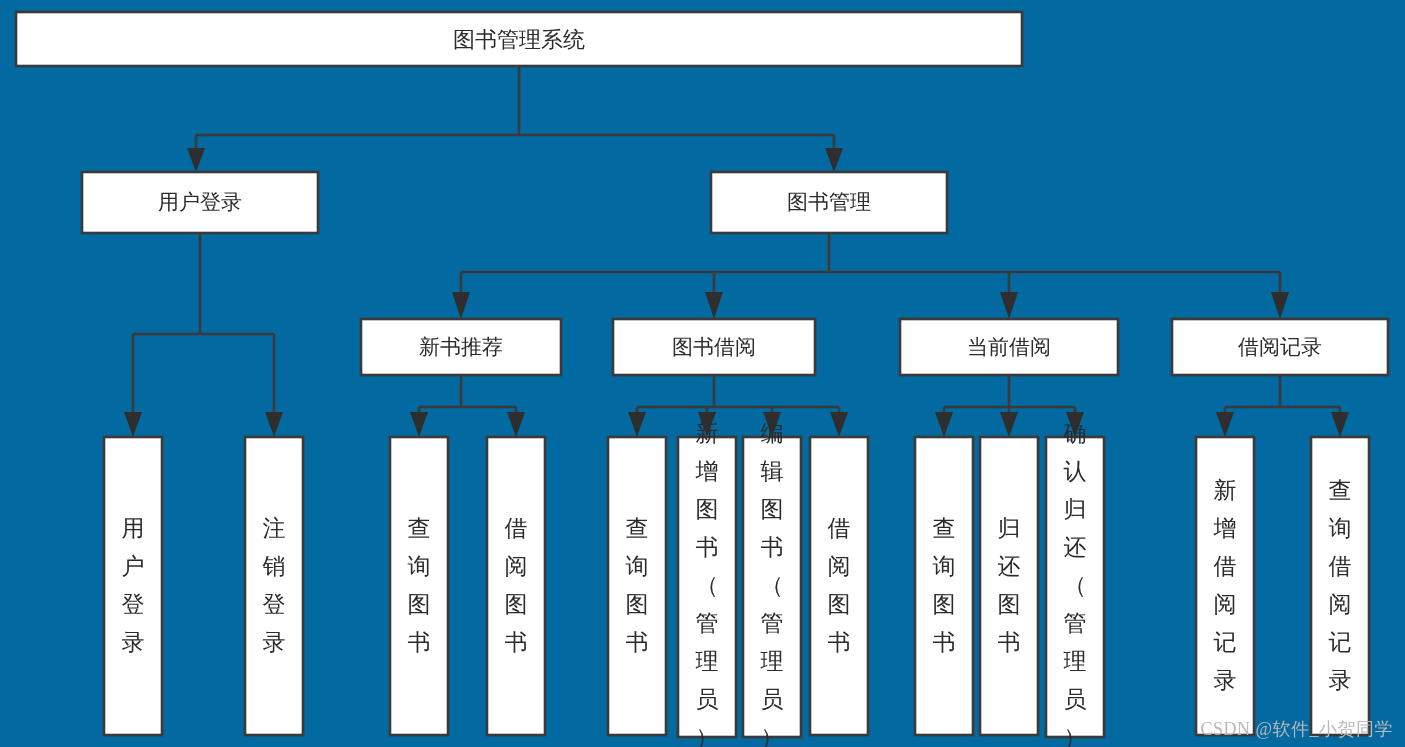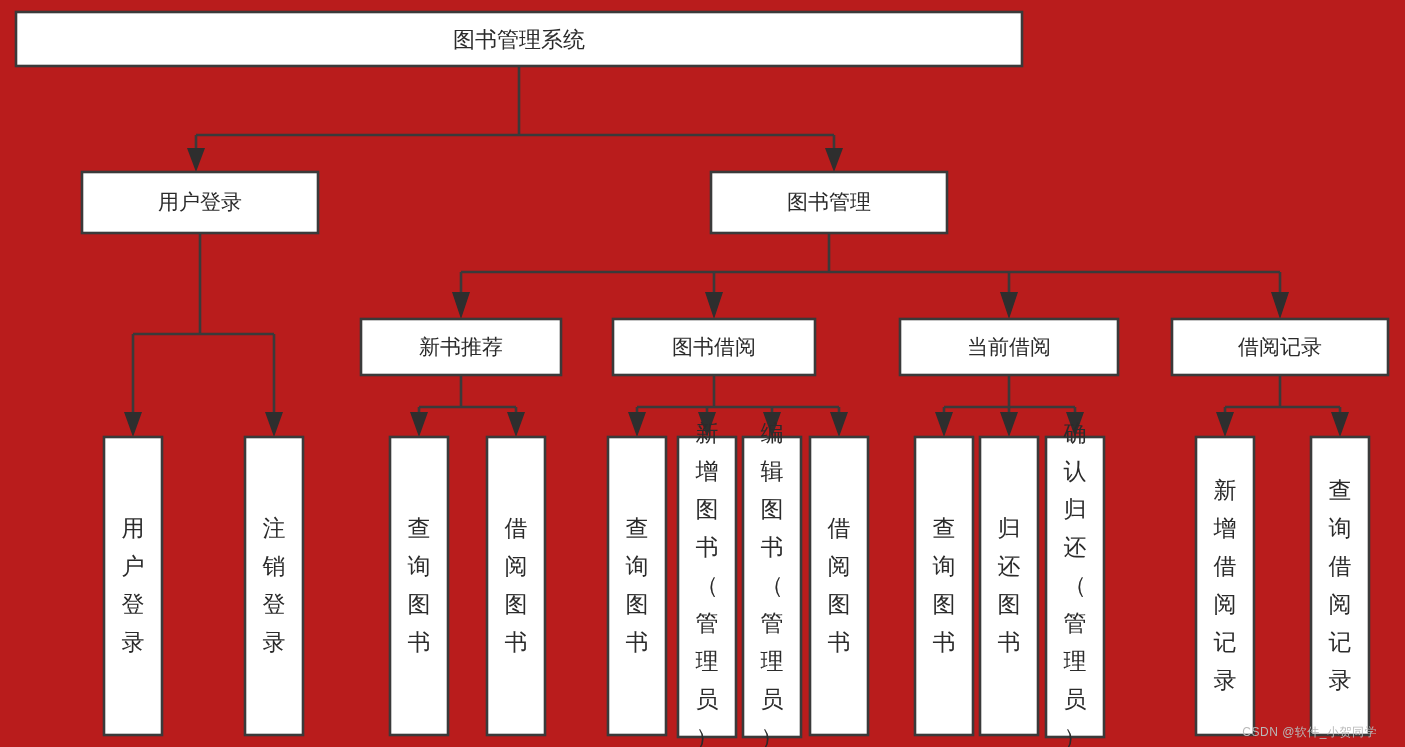--- a/index.html
+++ b/index.html
@@ -11,21 +11,21 @@
     width: 1405px;
     height: 747px;
     font-family: "DejaVu Sans", "Liberation Sans", sans-serif;
     overflow: hidden;
     position: relative;
   }
   #diagram-root {
     position: relative;
     width: 1405px;
     height: 747px;
-    background: #b91c1c;
+    background: #0369a1;
   }
   svg.diagram {
     position: absolute;
     top: 0;
     left: 0;
     width: 1405px;
     height: 747px;
     display: block;
   }
   .node-box {
@@ -54,24 +54,24 @@
     font-size: 22px;
   }
   .vert-label {
     fill: #2b2b2b;
     font-family: "DejaVu Sans", "Liberation Sans", sans-serif;
     font-size: 23px;
     text-anchor: middle;
   }
   .watermark {
     position: absolute;
-    right: 28px;
+    right: 12px;
     bottom: 6px;
-    font-family: Liberation Sans, sans-serif;
-    font-size: 12px;
+    font-family: Liberation Serif, serif;
+    font-size: 18px;
     color: #b9b9b9;
     letter-spacing: 0.5px;
     white-space: nowrap;
     pointer-events: none;
   }
 </style>
 </head>
 <body>
 
 <div id="diagram-root">

